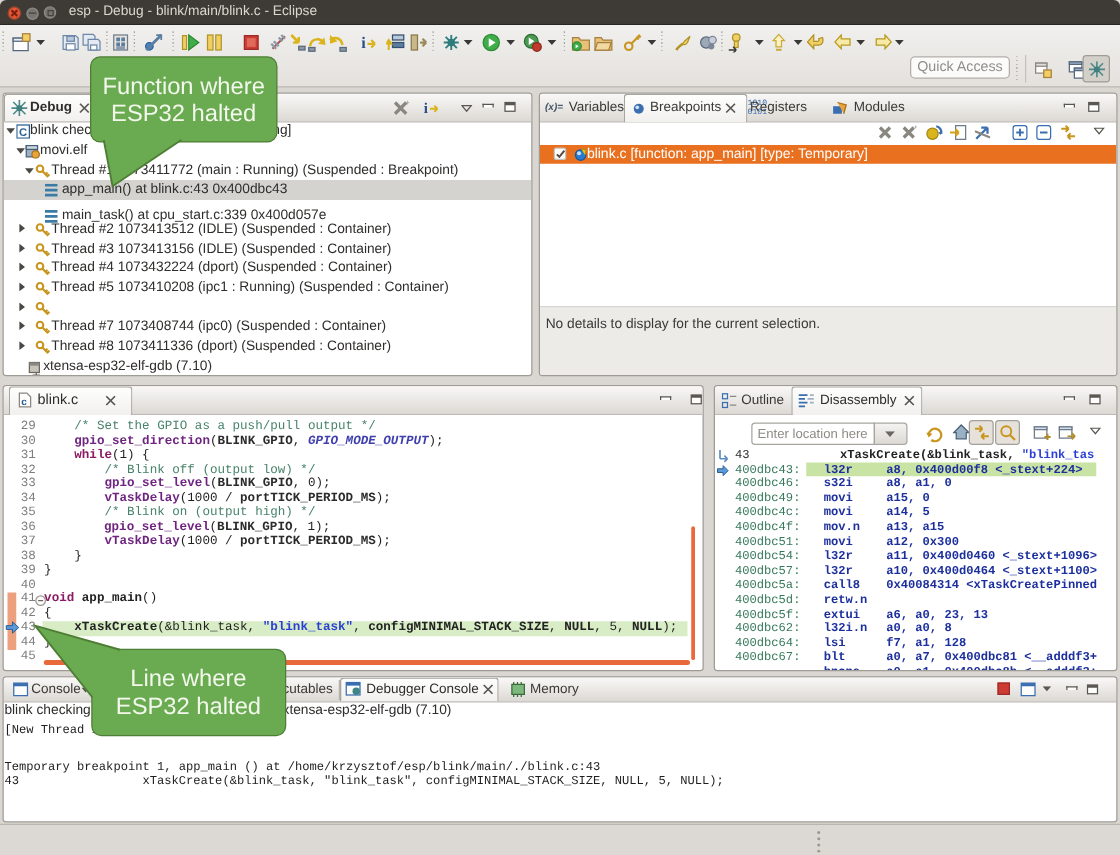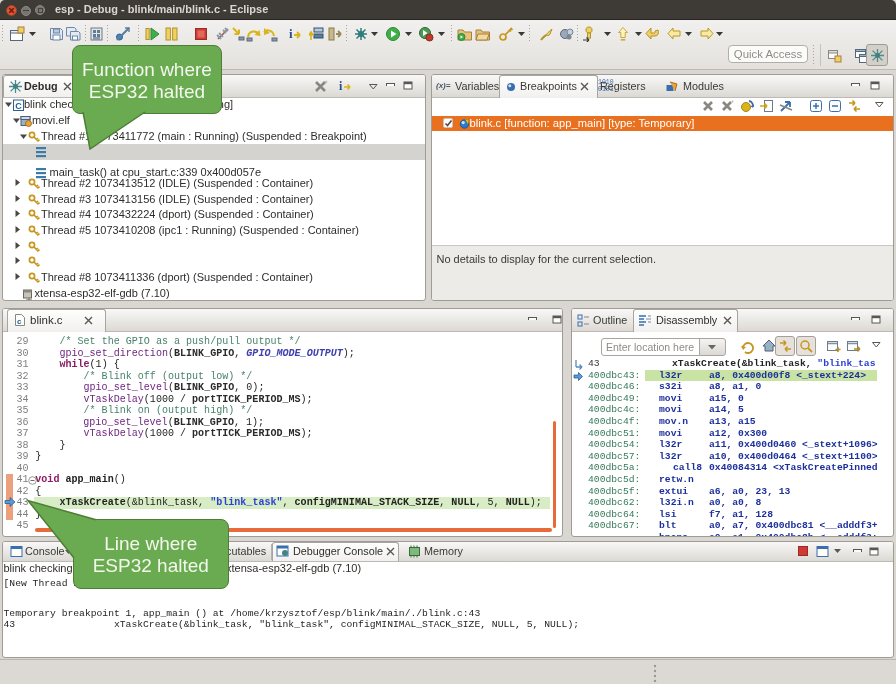--- a/index.html
+++ b/index.html
@@ -4,21 +4,21 @@
 body{width:896px;height:684px;position:relative;font-family:"Liberation Sans",sans-serif;background:#dad6d1;overflow:hidden}
 .a{position:absolute}
 .panel{position:absolute;background:#fff;border:1px solid #9f9c96;border-radius:3px;box-sizing:border-box;overflow:hidden}
 .tabbar{position:absolute;left:0;top:0;right:0;height:23px;background:linear-gradient(#f9f8f7,#dcd9d4);border-bottom:1px solid #bdbab5}
 .tab{position:absolute;top:0;height:23px;font-size:10.8px;color:#3a3936;white-space:nowrap;line-height:22px}
 .atab{background:linear-gradient(#fefefd,#f1f0ee);border-left:1px solid #a8a5a0;border-right:1px solid #a8a5a0;border-top:1px solid #a8a5a0;border-radius:3px 3px 0 0;box-sizing:border-box}
 .trow{position:absolute;left:0;right:0;height:15.7px;font-size:11px;color:#2e2d2b;white-space:nowrap;line-height:15.7px}
 .cl{position:absolute;left:0;right:0;height:11.5px;line-height:11.5px;font-family:"Liberation Mono",monospace;font-size:9.7px;white-space:pre;color:#1e1e1e}
 .num{position:absolute;color:#7e7e7e;font-family:"Liberation Mono",monospace;font-size:9.7px}
 .kw{color:#8b1a62;font-weight:bold}
-.fn{color:#6f2580;font-weight:normal}
+.fn{color:#6f2580;font-weight:bold}
 .mac{color:#2b2b2b;font-weight:bold}
 .cm{color:#47836a}
 .imac{color:#3f3fae;font-weight:bold;font-style:italic}
 .b{font-weight:bold;color:#222}
 .str{color:#2a3fd6;font-weight:bold}
 .dis{color:#1c2f9c;font-weight:bold}
 .adr{color:#35795a}
 .sep{position:absolute;width:1px;background:repeating-linear-gradient(#a8a5a0 0 1px,transparent 1px 3px)}
 .balloon{position:absolute;background:#6aaa50;border:1.5px solid #4e7d35;border-radius:8px;color:#f2f8ec;text-align:center;font-size:19px;line-height:22px;box-sizing:border-box}
 #edcontent .cl{font-size:10.05px}
@@ -27,21 +27,21 @@
 
 <div class="a" style="left:0;top:0;width:896px;height:20px;background:#3e3b37;border-bottom:1px solid #282622;box-sizing:border-box;border-radius:5px 5px 0 0"></div>
 <div class="a" style="left:6px;top:5px;width:11px;height:11px;border-radius:50%;background:#e25535;border:1px solid #93462c;box-sizing:border-box"></div>
 <svg class="a" style="left:8px;top:7px" width="7" height="7">
     <path d="M1.2 1.2 L5.8 5.8 M5.8 1.2 L1.2 5.8" stroke="#7a1f10" stroke-width="1.7"></path>
   </svg>
 <div class="a" style="left:21px;top:5.5px;width:10px;height:10px;border-radius:50%;background:#787571;border:1px solid #8d8a84;box-sizing:border-box"></div>
 <div class="a" style="left:23px;top:9.5px;width:6px;height:1.6px;background:#45423e"></div>
 <div class="a" style="left:35px;top:5px;width:10px;height:10px;border-radius:50%;background:#787571;border:1px solid #8d8a84;box-sizing:border-box"></div>
 <div class="a" style="left:37.5px;top:7.5px;width:5px;height:5px;border:1.4px solid #45423e;box-sizing:border-box"></div>
-<div class="a" style="left:55px;top:3px;font-size:11px;font-weight:bold;color:#dbd7cf">esp - Debug - blink/main/blink.c - Eclipse</div>
+<div class="a" style="left:55px;top:3px;font-size:11px;font-weight:normal;color:#dbd7cf">esp - Debug - blink/main/blink.c - Eclipse</div>
 
 <div class="a" style="left:0;top:20px;width:896px;height:50px;background:linear-gradient(#f1f0ee,#e4e1dd);border-bottom:1px solid #bdbab5;box-sizing:border-box"></div>
 <div id="toolbar1">
 <div class="sep" style="left:2px;top:25px;height:18px"></div>
 <svg class="a" style="left:9px;top:26px" width="16" height="16">
       <rect x="1.5" y="4.5" width="12" height="10" fill="#fdfdfc" stroke="#55677d"></rect>
       <rect x="1.5" y="4.5" width="12" height="2.5" fill="#e8eef5" stroke="#55677d"></rect>
       <rect x="9" y="1" width="6" height="6" fill="#f2cf63" stroke="#a8803e"></rect>
     </svg>
 <svg class="a" style="left:29px;top:32px" width="8" height="5">
@@ -280,20 +280,21 @@
           <path d="M6 6 L10.5 10.5 M8.5 8.5 l1.5-1.5 M10 10 l1.5-1.5" stroke="#c8961e" stroke-width="1.7"></path>
         </svg>
         <span class="a" style="left:38px">Thread #1 1073411772 (main : Running) (Suspended : Breakpoint)</span>
       </div>
 <div class="trow" style="top:69.4px;background:#d5d3d0">
         <svg class="a" style="left:33px;top:3px" width="11" height="11">
           <rect y="0" width="10" height="2.2" fill="#3a7ca5"></rect>
           <rect y="4" width="10" height="2.2" fill="#3a7ca5"></rect>
           <rect y="8" width="10" height="2.2" fill="#3a7ca5"></rect>
         </svg>
+        <span class="a" style="left:46.5px">app_main() at blink.c:43 0x400dbc43</span>
       </div>
 <div class="trow" style="top:90px">
         <svg class="a" style="left:33px;top:3px" width="11" height="11">
           <rect y="0" width="10" height="2.2" fill="#3a7ca5"></rect>
           <rect y="4" width="10" height="2.2" fill="#3a7ca5"></rect>
           <rect y="8" width="10" height="2.2" fill="#3a7ca5"></rect>
         </svg>
         <span class="a" style="left:46.5px">main_task() at cpu_start.c:339 0x400d057e</span>
       </div>
 <div class="trow" style="top:100.8px">
@@ -346,20 +347,21 @@
         </svg>
       </div>
 <div class="trow" style="top:179.3px">
         <svg class="a" style="left:12px;top:3px" width="6" height="8">
           <path d="M.5 0 v7 l4.5-3.5z" fill="#4a4844"></path>
         </svg>
         <svg class="a" style="left:25px;top:2px" width="12" height="12">
           <circle cx="4" cy="4" r="2.6" fill="none" stroke="#c8961e" stroke-width="1.7"></circle>
           <path d="M6 6 L10.5 10.5 M8.5 8.5 l1.5-1.5 M10 10 l1.5-1.5" stroke="#c8961e" stroke-width="1.7"></path>
         </svg>
+        <span class="a" style="left:38px">Thread #7 1073408744 (ipc0) (Suspended : Container)</span>
       </div>
 <div class="trow" style="top:195px">
         <svg class="a" style="left:12px;top:3px" width="6" height="8">
           <path d="M.5 0 v7 l4.5-3.5z" fill="#4a4844"></path>
         </svg>
         <svg class="a" style="left:25px;top:2px" width="12" height="12">
           <circle cx="4" cy="4" r="2.6" fill="none" stroke="#c8961e" stroke-width="1.7"></circle>
           <path d="M6 6 L10.5 10.5 M8.5 8.5 l1.5-1.5 M10 10 l1.5-1.5" stroke="#c8961e" stroke-width="1.7"></path>
         </svg>
         <span class="a" style="left:38px">Thread #8 1073411336 (dport) (Suspended : Container)</span>
@@ -569,21 +571,21 @@
       </svg>
 <div class="cl" style="top:49px"><span class="a" style="left:16px;color:#333">43</span><span class="a b" style="left:100px">xTaskCreate(&amp;blink_task, <span class="str">"blink_tas</span></span></div>
 <div class="cl" style="top:60.6px"><span class="a adr" style="left:16px">400dbc43:</span><span class="a dis" style="left:87px">l32r</span><span class="a dis" style="left:137px">a8, 0x400d00f8 &lt;_stext+224&gt;</span></div>
 <div class="cl" style="top:72.2px"><span class="a adr" style="left:16px">400dbc46:</span><span class="a dis" style="left:87px">s32i</span><span class="a dis" style="left:137px">a8, a1, 0</span></div>
 <div class="cl" style="top:83.8px"><span class="a adr" style="left:16px">400dbc49:</span><span class="a dis" style="left:87px">movi</span><span class="a dis" style="left:137px">a15, 0</span></div>
 <div class="cl" style="top:95.4px"><span class="a adr" style="left:16px">400dbc4c:</span><span class="a dis" style="left:87px">movi</span><span class="a dis" style="left:137px">a14, 5</span></div>
 <div class="cl" style="top:107px"><span class="a adr" style="left:16px">400dbc4f:</span><span class="a dis" style="left:87px">mov.n</span><span class="a dis" style="left:137px">a13, a15</span></div>
 <div class="cl" style="top:118.6px"><span class="a adr" style="left:16px">400dbc51:</span><span class="a dis" style="left:87px">movi</span><span class="a dis" style="left:137px">a12, 0x300</span></div>
 <div class="cl" style="top:130.2px"><span class="a adr" style="left:16px">400dbc54:</span><span class="a dis" style="left:87px">l32r</span><span class="a dis" style="left:137px">a11, 0x400d0460 &lt;_stext+1096&gt;</span></div>
 <div class="cl" style="top:141.8px"><span class="a adr" style="left:16px">400dbc57:</span><span class="a dis" style="left:87px">l32r</span><span class="a dis" style="left:137px">a10, 0x400d0464 &lt;_stext+1100&gt;</span></div>
-<div class="cl" style="top:153.4px"><span class="a adr" style="left:16px">400dbc5a:</span><span class="a dis" style="left:101px">call8</span><span class="a dis" style="left:137px">0x40084314 &lt;xTaskCreatePinned</span></div>
+<div class="cl" style="top:153.4px"><span class="a adr" style="left:16px">400dbc5a:</span><span class="a dis" style="left:87px">call8</span><span class="a dis" style="left:137px">0x40084314 &lt;xTaskCreatePinned</span></div>
 <div class="cl" style="top:165px"><span class="a adr" style="left:16px">400dbc5d:</span><span class="a dis" style="left:87px">retw.n</span></div>
 <div class="cl" style="top:176.6px"><span class="a adr" style="left:16px">400dbc5f:</span><span class="a dis" style="left:87px">extui</span><span class="a dis" style="left:137px">a6, a0, 23, 13</span></div>
 <div class="cl" style="top:188.2px"><span class="a adr" style="left:16px">400dbc62:</span><span class="a dis" style="left:87px">l32i.n</span><span class="a dis" style="left:137px">a0, a0, 8</span></div>
 <div class="cl" style="top:199.8px"><span class="a adr" style="left:16px">400dbc64:</span><span class="a dis" style="left:87px">lsi</span><span class="a dis" style="left:137px">f7, a1, 128</span></div>
 <div class="cl" style="top:211.4px"><span class="a adr" style="left:16px">400dbc67:</span><span class="a dis" style="left:87px">blt</span><span class="a dis" style="left:137px">a0, a7, 0x400dbc81 &lt;__adddf3+</span></div>
 <div class="cl" style="top:223px"><span class="a dis" style="left:87px">bnone</span><span class="a dis" style="left:137px">a0, a1, 0x400dbc8b &lt;__adddf3;</span></div>
 </div>
 </div>
 
 <div class="panel" id="conpanel" style="left:2px;top:541px;width:892px;height:117px">

